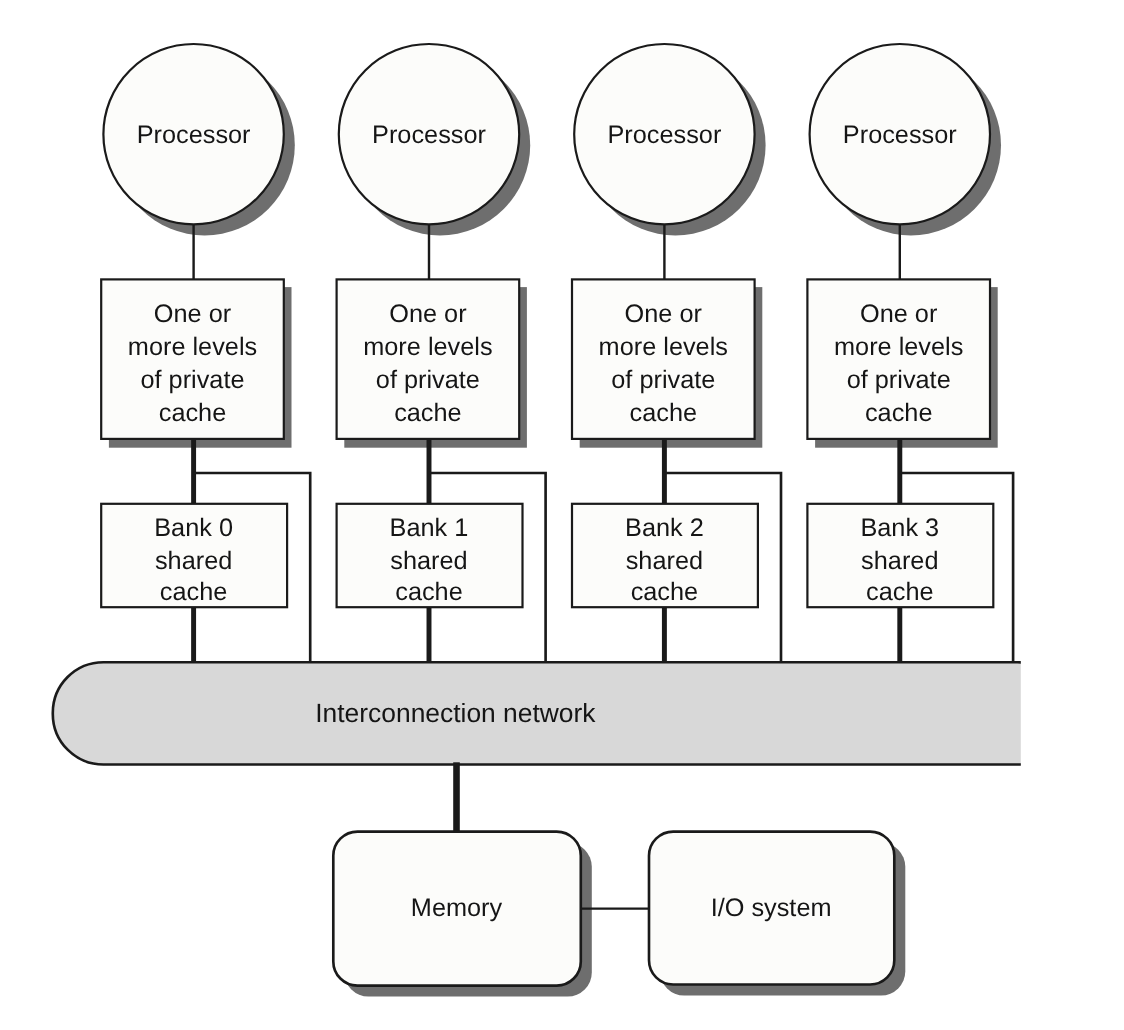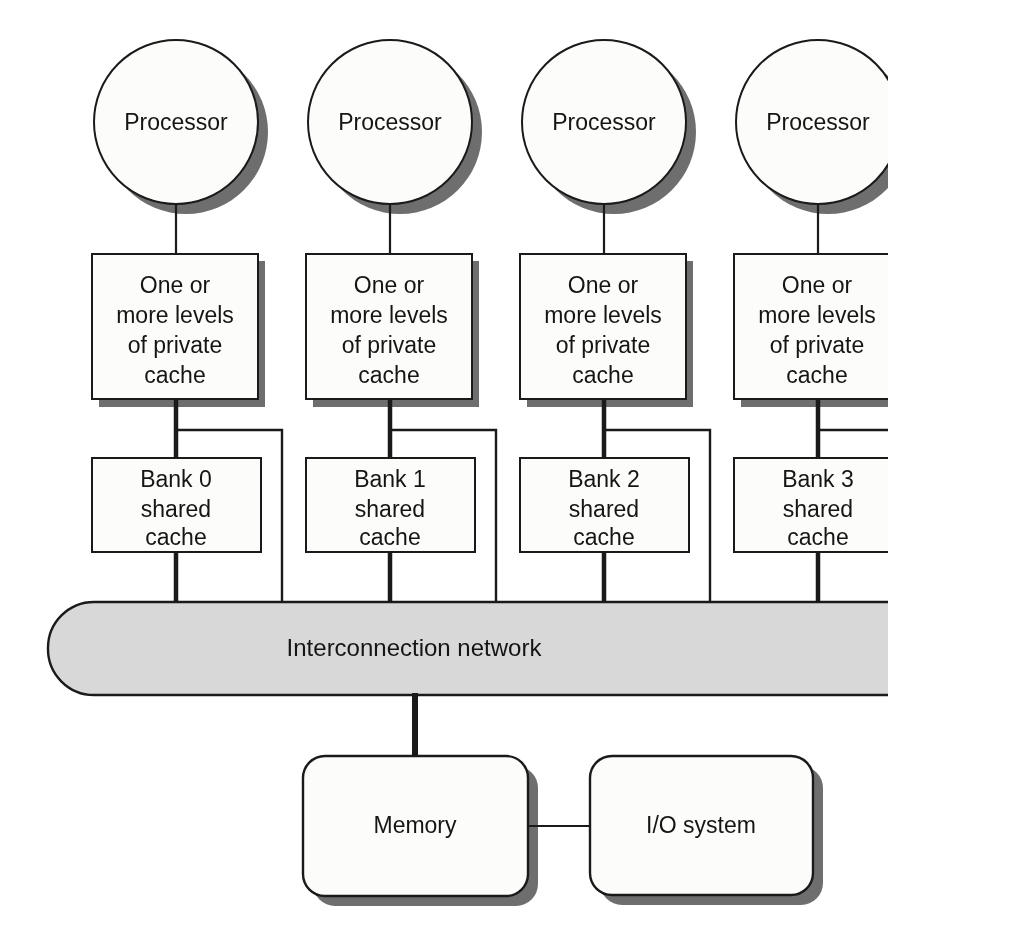--- a/index.html
+++ b/index.html
@@ -10,20 +10,21 @@
   }
   body {
     font-family: "Liberation Sans", sans-serif;
   }
   #canvas {
     position: relative;
     width: 888px;
     height: 936px;
     background: #ffffff;
     overflow: hidden;
+    padding-left: 40px;
   }
   #canvas svg {
     position: absolute;
     left: 0;
     top: 0;
   }
   .lbl {
     font-family: "Liberation Sans", sans-serif;
     fill: #151515;
     text-anchor: middle;

